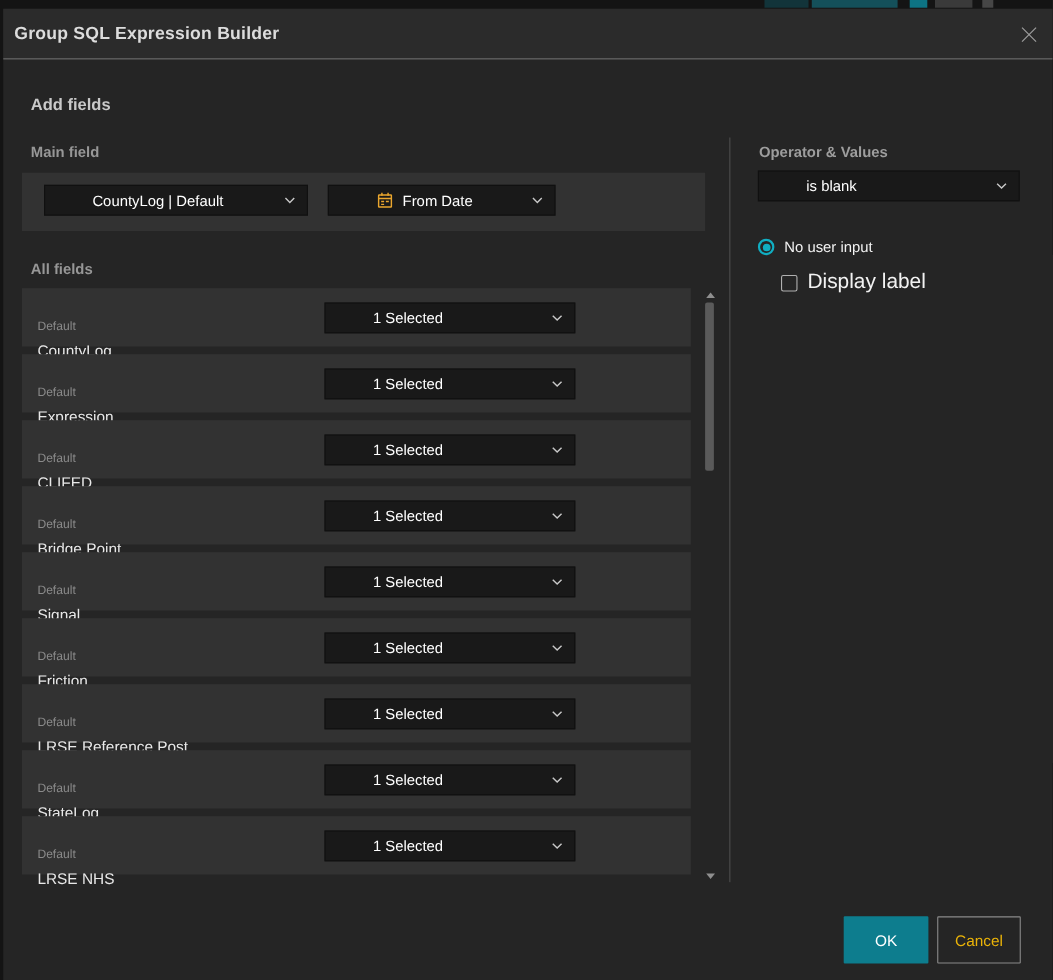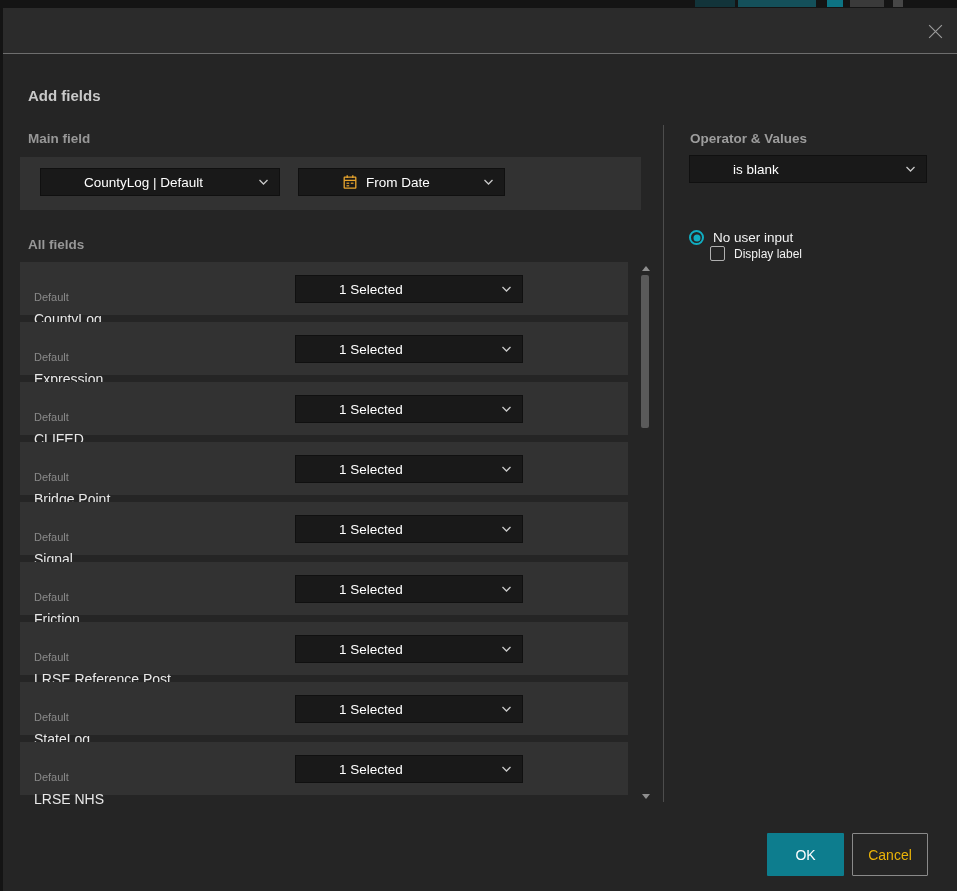--- a/index.html
+++ b/index.html
@@ -87,37 +87,37 @@
   }
 
   .v-divider {
     position:absolute; left:660px; top:117px; width:1px; height:677px;
     background:#4d4d4d;
   }
 
   
   .op-dd { left:686px; top:147px; width:238px; }
 
-  .radio-row { position:absolute; left:686px; top:209px; display:flex; align-items:center; cursor:pointer;margin-top:13px; }
+  .radio-row { position:absolute; left:686px; top:209px; display:flex; align-items:center; cursor:pointer; }
   .radio {
     width:15px; height:15px; border-radius:50%;
     border:2px solid #10aec2; position:relative; flex:0 0 auto;
   }
   .radio .dot {
     position:absolute; left:50%; top:50%; transform:translate(-50%,-50%);
     width:7px; height:7px; border-radius:50%; background:#10aec2;
   }
   .radio-label { margin-left:9px; font-size:13.5px; color:#f2f2f2; }
 
   .check-row { position:absolute; left:707px; top:238px; display:flex; align-items:center; cursor:pointer; }
   .checkbox {
     width:15px; height:15px; border:1.5px solid #b0b0b0; border-radius:2px;
     background:transparent; flex:0 0 auto;
   }
-  .check-label { margin-left:9px; font-size:12px; color:#f2f2f2; }
+  .check-label { margin-left:9px; font-size:19px; color:#f2f2f2; }
 
   
   .btn {
     position:absolute; top:825px; height:43px; font-size:14px;
     display:flex; align-items:center; justify-content:center; cursor:pointer;
     border-radius:1px;
   }
   .btn-ok { left:764px; width:77px; background:#0d7d8e; color:#ffffff; }
   .btn-cancel { left:849px; width:76px; background:transparent; border:1px solid #8a8a8a; color:#eab308; }
 </style>
@@ -126,20 +126,21 @@
 
 <div class="frag" style="left:695px;width:40px;background:#12343a;"></div>
 <div class="frag" style="left:738px;width:78px;background:#14505a;"></div>
 <div class="frag" style="left:827px;width:16px;background:#0d7383;"></div>
 <div class="frag" style="left:850px;width:34px;background:#3a3a3a;"></div>
 <div class="frag" style="left:893px;width:10px;background:#464646;"></div>
 
 <div class="dialog">
 
   <div class="titlebar">
+    <div class="title">Group SQL Expression Builder</div>
     <div class="close-btn">
       <svg width="17" height="17" viewBox="0 0 16 16">
         <path d="M2 2 L14 14 M14 2 L2 14" stroke="#9a9a9a" stroke-width="1.1" fill="none"></path>
       </svg>
     </div>
   </div>
 
   <div class="h-add">Add fields</div>
   <div class="section-label" style="left:25px;top:123px;">Main field</div>
 

